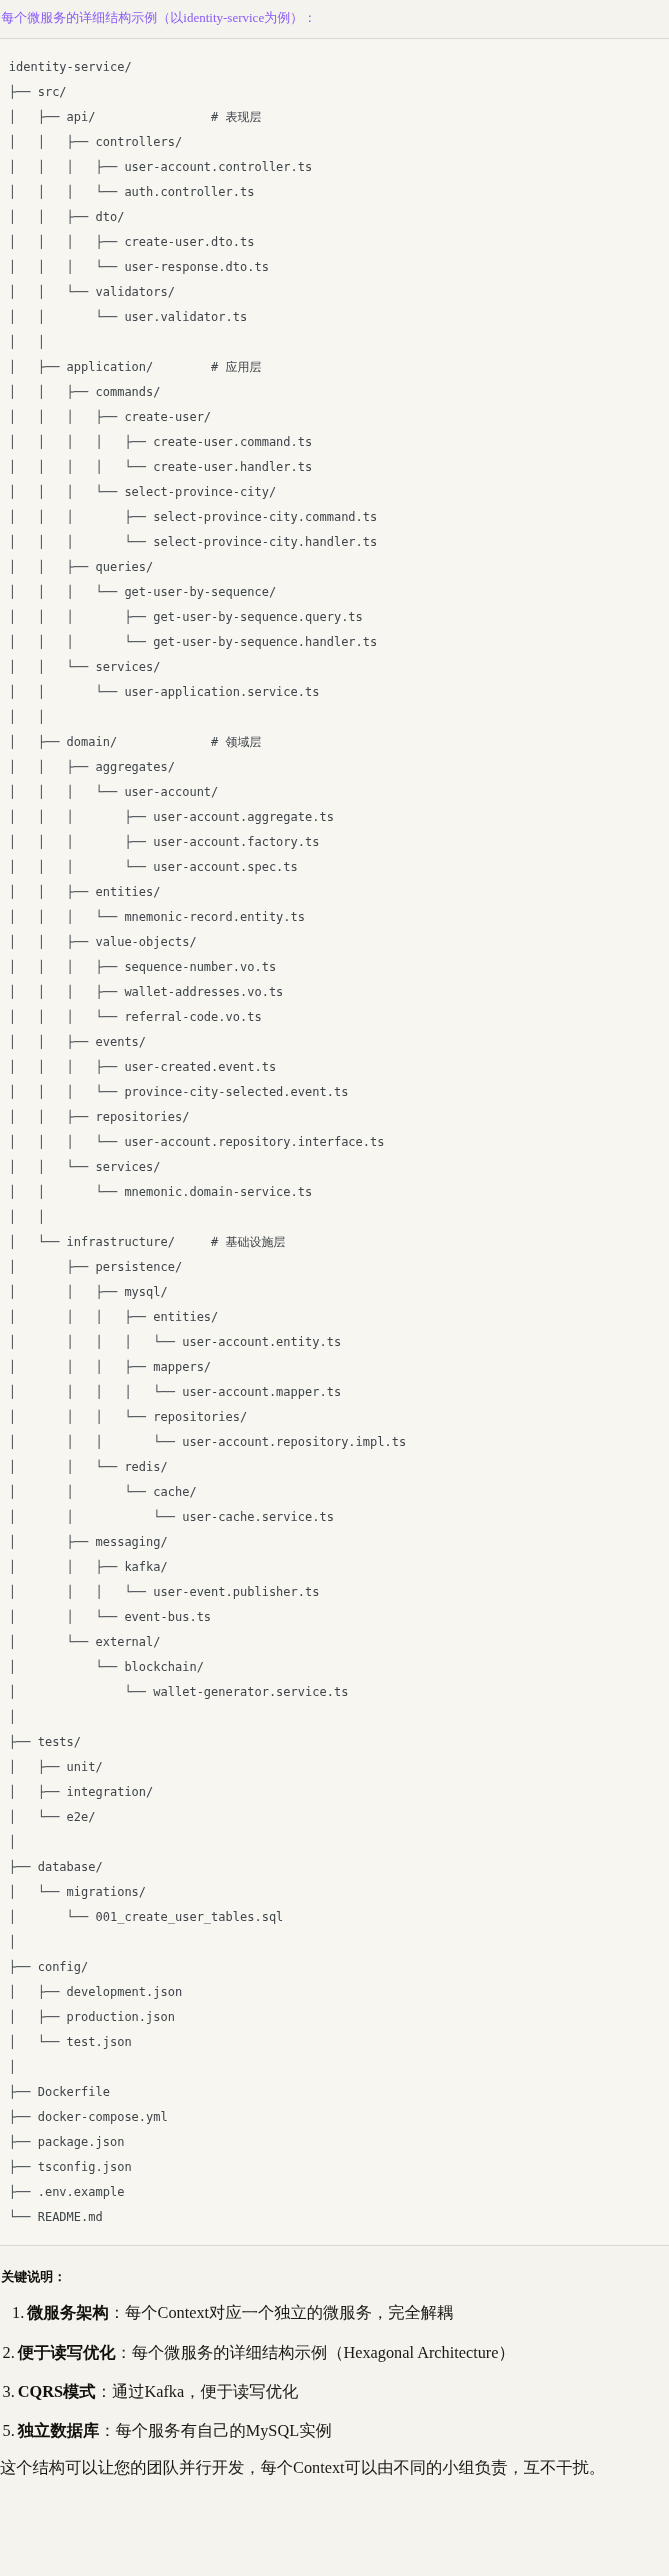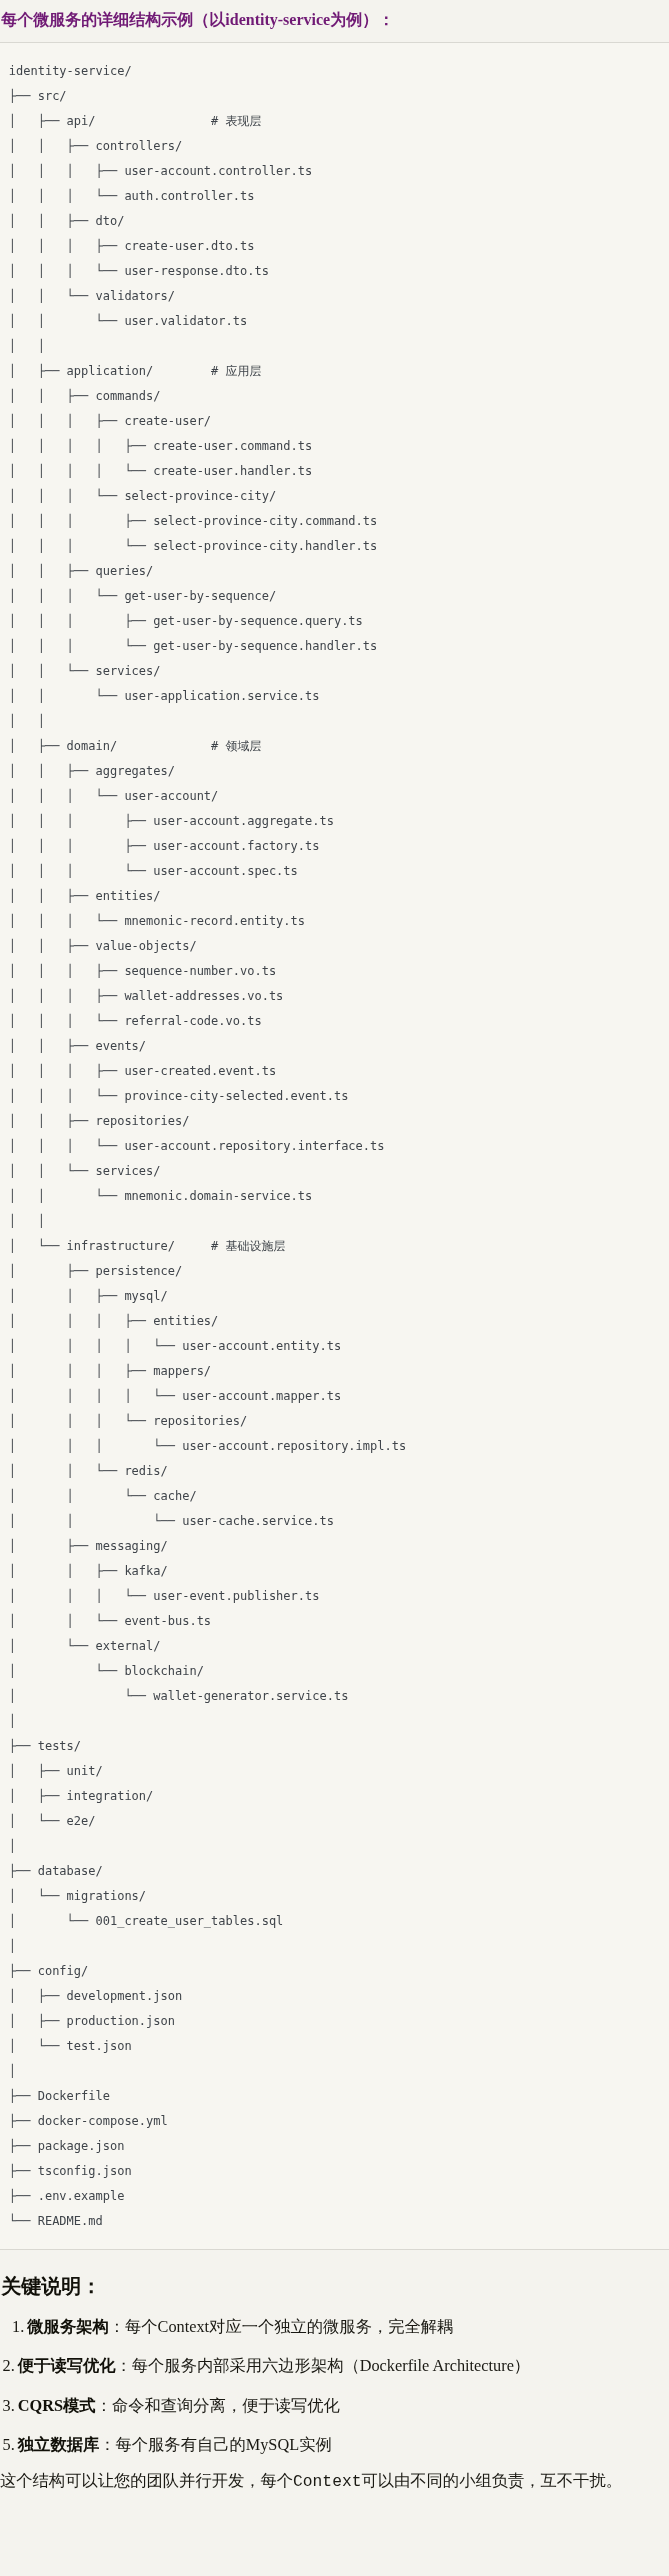--- a/index.html
+++ b/index.html
@@ -11,43 +11,43 @@
   body {
     width: 669px;
     color: #16150f;
     font-family: "Liberation Serif", "DejaVu Serif", serif;
   }
   .page {
     width: 669px;
     padding-bottom: 16.3px;
   }
   .page-title {
-    font-size: 16px;
+    font-size: 13px;
     line-height: 1.35;
-    font-weight: 700;
+    font-weight: 400;
     margin: 8.8px 0 0 1.3px;
-    color: #701a75;
+    color: #8b5cf6;
   }
   .code-block {
     margin-top: 12px;
     border-top: 0.6px solid #d9d8d2;
     border-bottom: 0.6px solid #d9d8d2;
     background: #f7f6f1;
     padding: 15.6px 8.8px 15px 8.8px;
   }
   .tree {
     margin: 0;
     font-family: "DejaVu Sans Mono", "Liberation Mono", monospace;
     font-size: 12px;
     line-height: 25px;
     color: #3f444a;
     white-space: pre;
   }
   .notes-heading {
-    font-size: 20px;
+    font-size: 13px;
     line-height: 1.4;
     font-weight: 700;
     margin: 22px 0 0 1.3px;
     color: #111009;
   }
   .notes-list {
     margin: 0;
     padding: 0;
   }
   .note-item {
@@ -66,21 +66,20 @@
   }
   .note-item .term {
     font-weight: 700;
     color: #111009;
   }
   .closing-paragraph {
     font-size: 16.3px;
     line-height: 1.35;
     margin: 16.3px 0 0 0;
     color: #1a1913;
-    font-family: Liberation Mono, monospace;
   }
 </style>
 </head>
 <body>
 
 <div class="page">
 
   <h1 class="page-title">每个微服务的详细结构示例（以identity-service为例）：</h1>
 
   <div class="code-block">
@@ -171,22 +170,22 @@
 ├── tsconfig.json
 ├── .env.example
 └── README.md</pre>
   </div>
 
   <div class="notes">
     <h2 class="notes-heading">关键说明：</h2>
 
     <div class="notes-list">
         <div class="note-item"><span class="num">1.</span><strong class="term">微服务架构</strong><span class="sep">：</span><span class="desc">每个Context对应一个独立的微服务，完全解耦</span></div>
-        <div class="note-item"><span class="num">2.</span><strong class="term">便于读写优化</strong><span class="sep">：</span><span class="desc">每个服务内部采用六边形架构（Dockerfile Architecture）</span></div>
-        <div class="note-item"><span class="num">3.</span><strong class="term">CQRS模式</strong><span class="sep">：</span><span class="desc">命令和查询分离，便于读写优化</span></div>
+        <div class="note-item"><span class="num">2.</span><strong class="term">便于读写优化</strong><span class="sep">：</span><span class="desc">每个微服务的详细结构示例（Hexagonal Architecture）</span></div>
+        <div class="note-item"><span class="num">3.</span><strong class="term">CQRS模式</strong><span class="sep">：</span><span class="desc">通过Kafka，便于读写优化</span></div>
         <div class="note-item"><span class="num">5.</span><strong class="term">独立数据库</strong><span class="sep">：</span><span class="desc">每个服务有自己的MySQL实例</span></div>
       </div>
 
     <p class="closing-paragraph">这个结构可以让您的团队并行开发，每个Context可以由不同的小组负责，互不干扰。</p>
   </div>
 
 </div>
 
 
 </body></html>

